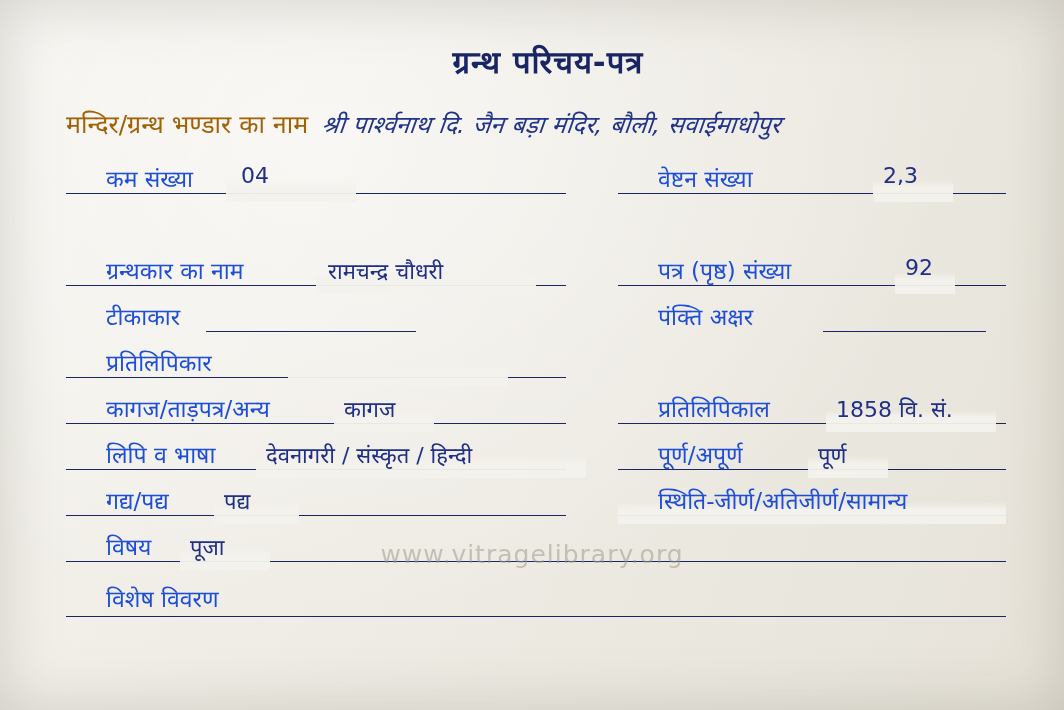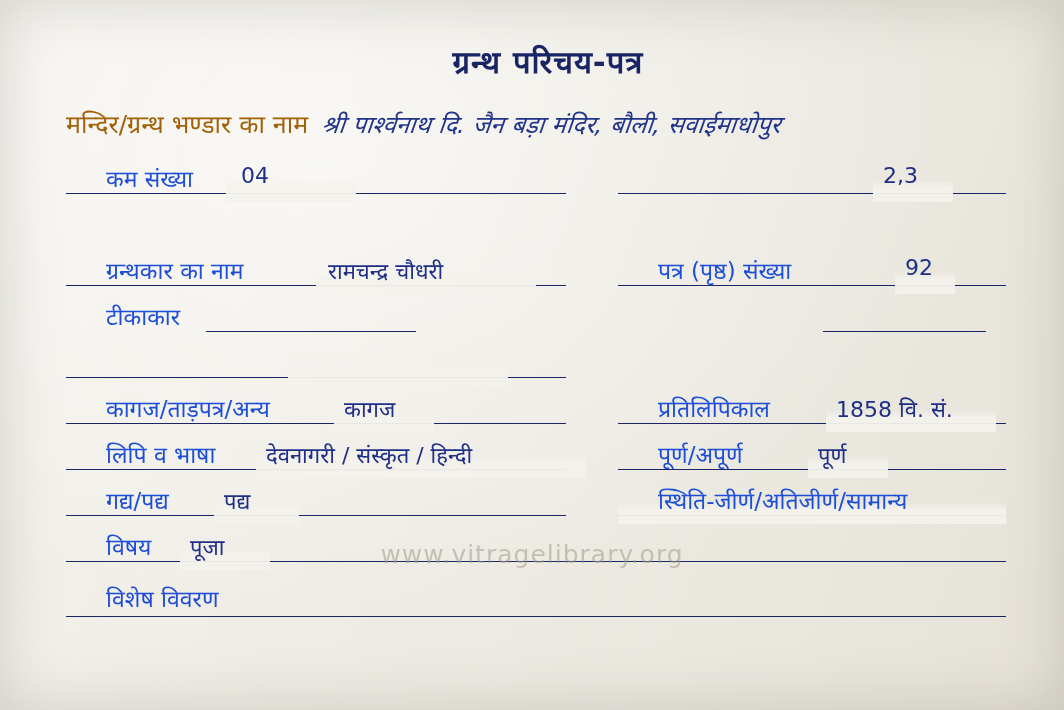--- a/index.html
+++ b/index.html
@@ -146,20 +146,21 @@
   </div>
 
   <div class="row" style="top:160px">
     <div class="cell left">
       <span class="label">कम संख्या</span>
       <span class="value" style="left:175px">04</span>
       <span class="value-mask" style="left:160px;width:130px"></span>
       <div class="rule short"></div>
     </div>
     <div class="cell right">
+      <span class="label">वेष्टन संख्या</span>
       <span class="value" style="left:265px">2,3</span>
       <span class="value-mask" style="left:255px;width:80px"></span>
       <div class="rule wide"></div>
     </div>
   </div>
 
 
   <div class="row" style="top:252px">
     <div class="cell left">
       <span class="label">ग्रन्थकार का नाम</span>
@@ -175,27 +176,29 @@
     </div>
   </div>
 
   <div class="row" style="top:298px">
     <div class="cell left">
       <span class="label">टीकाकार</span>
       <span class="value" style="left:150px"></span>
       <div class="rule" style="left:140px;right:190px"></div>
     </div>
     <div class="cell right">
+      <span class="label">पंक्ति अक्षर</span>
       <span class="value" style="left:230px"></span>
       <div class="rule" style="left:205px;right:20px"></div>
     </div>
   </div>
 
   <div class="row" style="top:344px">
     <div class="cell left">
+      <span class="label">प्रतिलिपिकार</span>
       <span class="value-mask" style="left:222px;width:220px"></span>
       <div class="rule short"></div>
     </div>
   </div>
 
   <div class="row" style="top:390px">
     <div class="cell left">
       <span class="label">कागज/ताड़पत्र/अन्य</span>
       <span class="value" style="left:278px">कागज</span>
       <span class="value-mask" style="left:268px;width:100px"></span>

